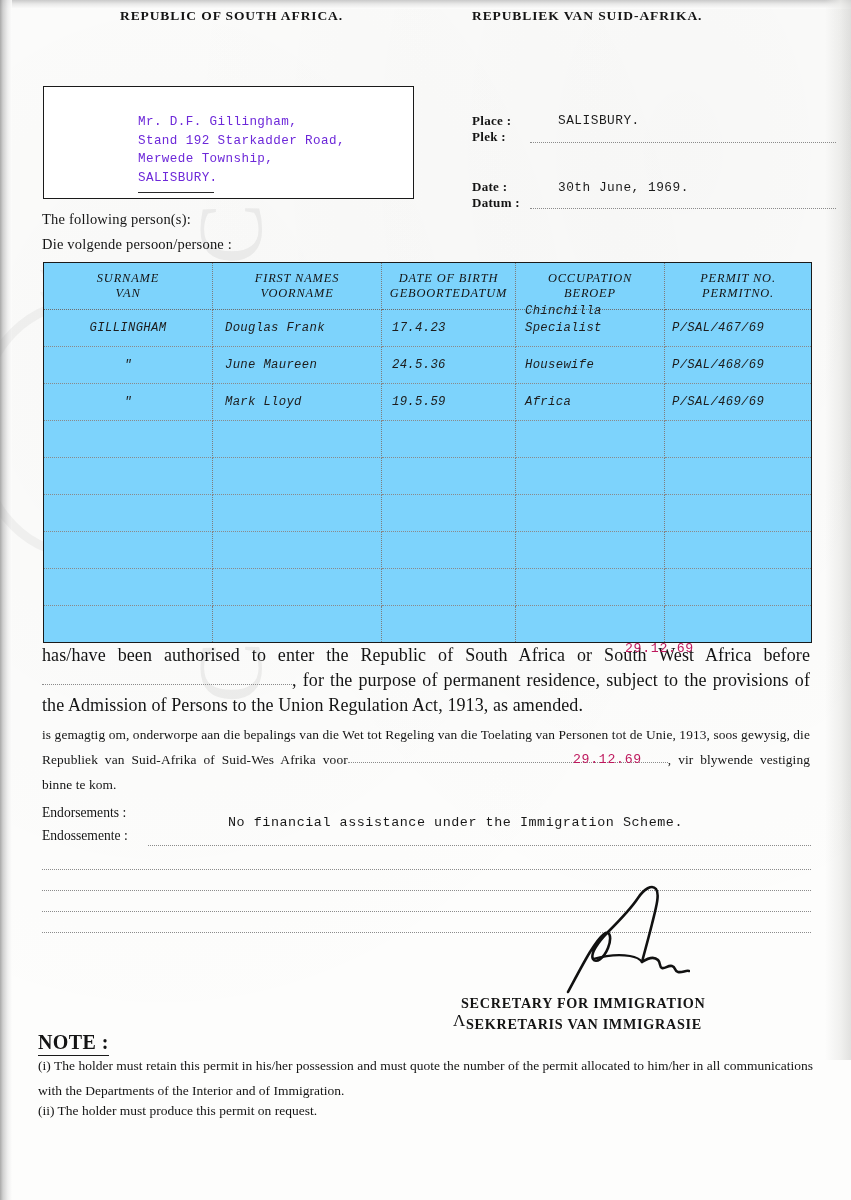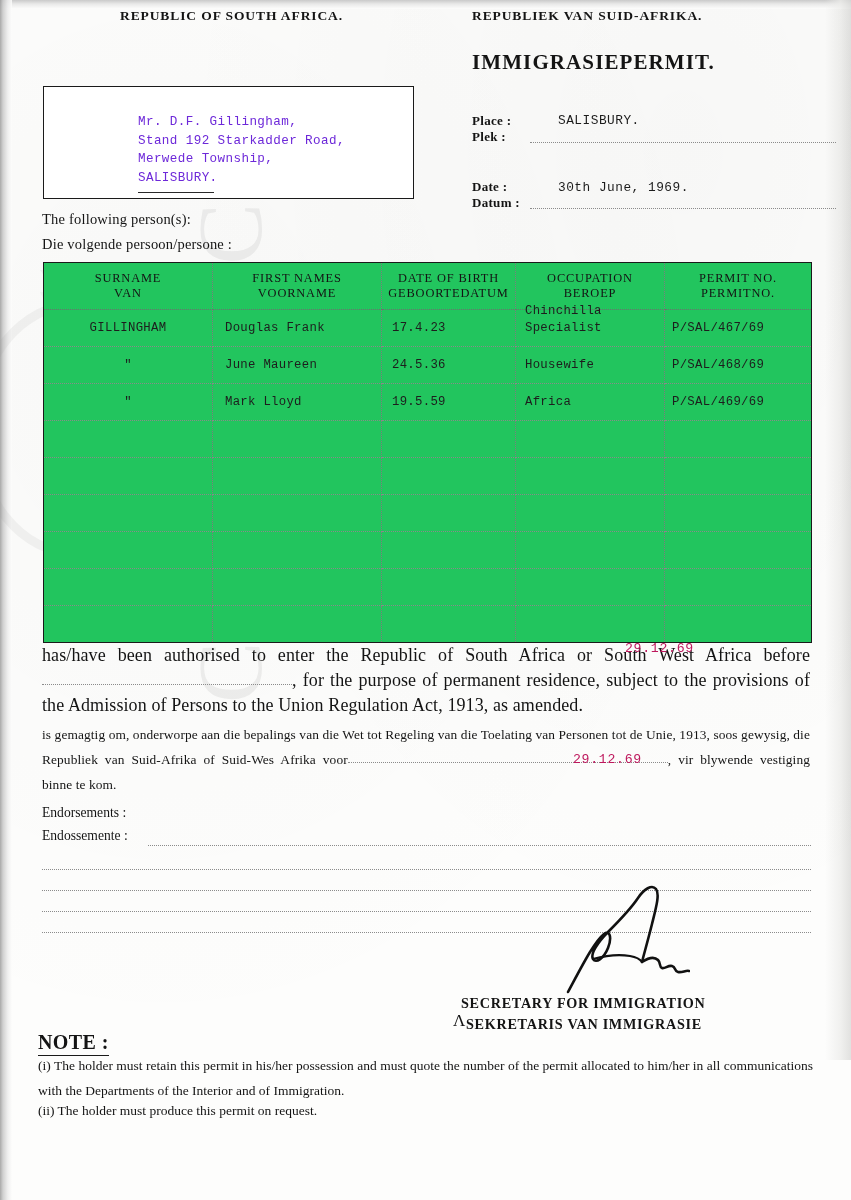--- a/index.html
+++ b/index.html
@@ -167,21 +167,22 @@
     letter-spacing: 0.2px;
   }
 
   
   .ptable {
     position: absolute;
     left: 43px; top: 262px;
     width: 763px;
     border-collapse: collapse;
     table-layout: fixed;
-    background: #22c55e;
+    background: #7dd3fc;
+    font-style: italic;
   }
   .ptable td, .ptable th {
     border-right: 1.2px dotted #7d7d7d;
     border-bottom: 1.2px dotted #8a8a8a;
     padding: 0;
     vertical-align: middle;
   }
   .ptable tr td:last-child, .ptable tr th:last-child { border-right: none; }
   .ptable { border: 1.7px solid #1a1a1a; }
 
@@ -302,21 +303,20 @@
   <svg class="watermark-swoosh" viewBox="0 0 300 60">
     <path d="M0 8 L290 2 L290 12 L10 22 Z" fill="rgba(150,150,150,0.10)"></path>
     <path d="M0 30 L260 20 L262 30 L8 46 Z" fill="rgba(150,150,150,0.08)"></path>
   </svg>
 
   <div class="content">
 
     <div class="country-line country-en">REPUBLIC OF SOUTH AFRICA.</div>
     <div class="country-line country-af">REPUBLIEK VAN SUID-AFRIKA.</div>
 
-    <div class="permit-title title-af">IMMIGRASIEPERMIT.</div>
 
     <div class="addr-box"></div>
     <div class="addr-text">Mr. D.F. Gillingham,
 Stand 192 Starkadder Road,
 Merwede Township,
 SALISBURY.</div>
     <div class="addr-underline"></div>
 
     <div class="field-label" style="left:472px; top:113px;">Place :</div>
     <div class="field-label" style="left:472px; top:129px;">Plek :</div>
@@ -434,20 +434,21 @@
     </div>
     <div class="inline-fill" style="left:625px; top:641px;">29.12.69</div>
 
     <div class="para" style="top:722px; font-size:13.4px;">
       <span>is gemagtig om, onderworpe aan die bepalings van die Wet tot Regeling van die Toelating van Personen tot de Unie, 1913, soos gewysig, die Republiek van Suid-Afrika of Suid-Wes Afrika voor</span><span style="display:inline-block;width:320px;border-bottom:1.5px dotted #8b8b8b;position:relative;top:-1px;"></span><span>, vir blywende vestiging binne te kom.</span>
     </div>
     <div class="inline-fill" style="left:573px; top:752px;">29.12.69</div>
 
     <div class="endo-label" style="top:805px;">Endorsements :</div>
     <div class="endo-label" style="top:828px;">Endossemente :</div>
+    <div class="endo-val">No financial assistance under the Immigration Scheme.</div>
     <div class="dotline" style="left:148px; top:845px; width:663px;"></div>
     <div id="endo-lines">
         <div class="dotline" style="left: 42px; top: 869px; width: 769px;"></div>
         <div class="dotline" style="left: 42px; top: 890px; width: 769px;"></div>
         <div class="dotline" style="left: 42px; top: 911px; width: 769px;"></div>
         <div class="dotline" style="left: 42px; top: 932px; width: 769px;"></div>
       </div>
 
     <svg class="sig" width="130" height="120" viewBox="0 0 130 120">
       <path d="M8 112 C22 86, 34 62, 44 54 C50 49, 52 58, 48 68 C44 78, 36 84, 33 79

